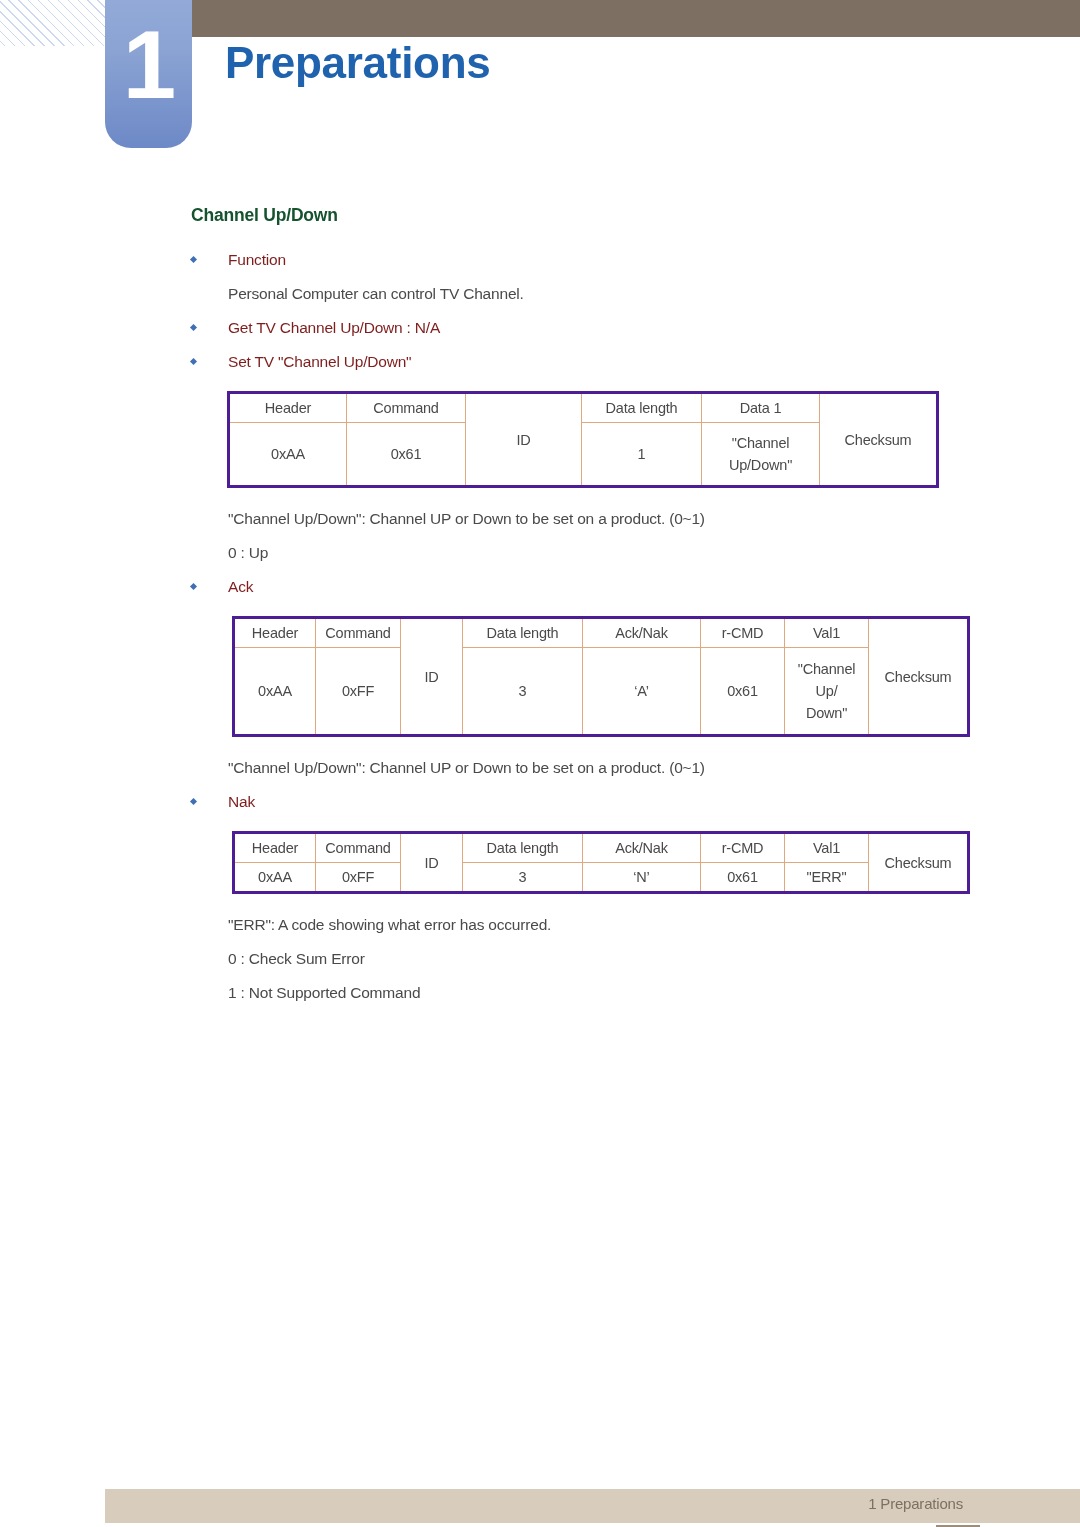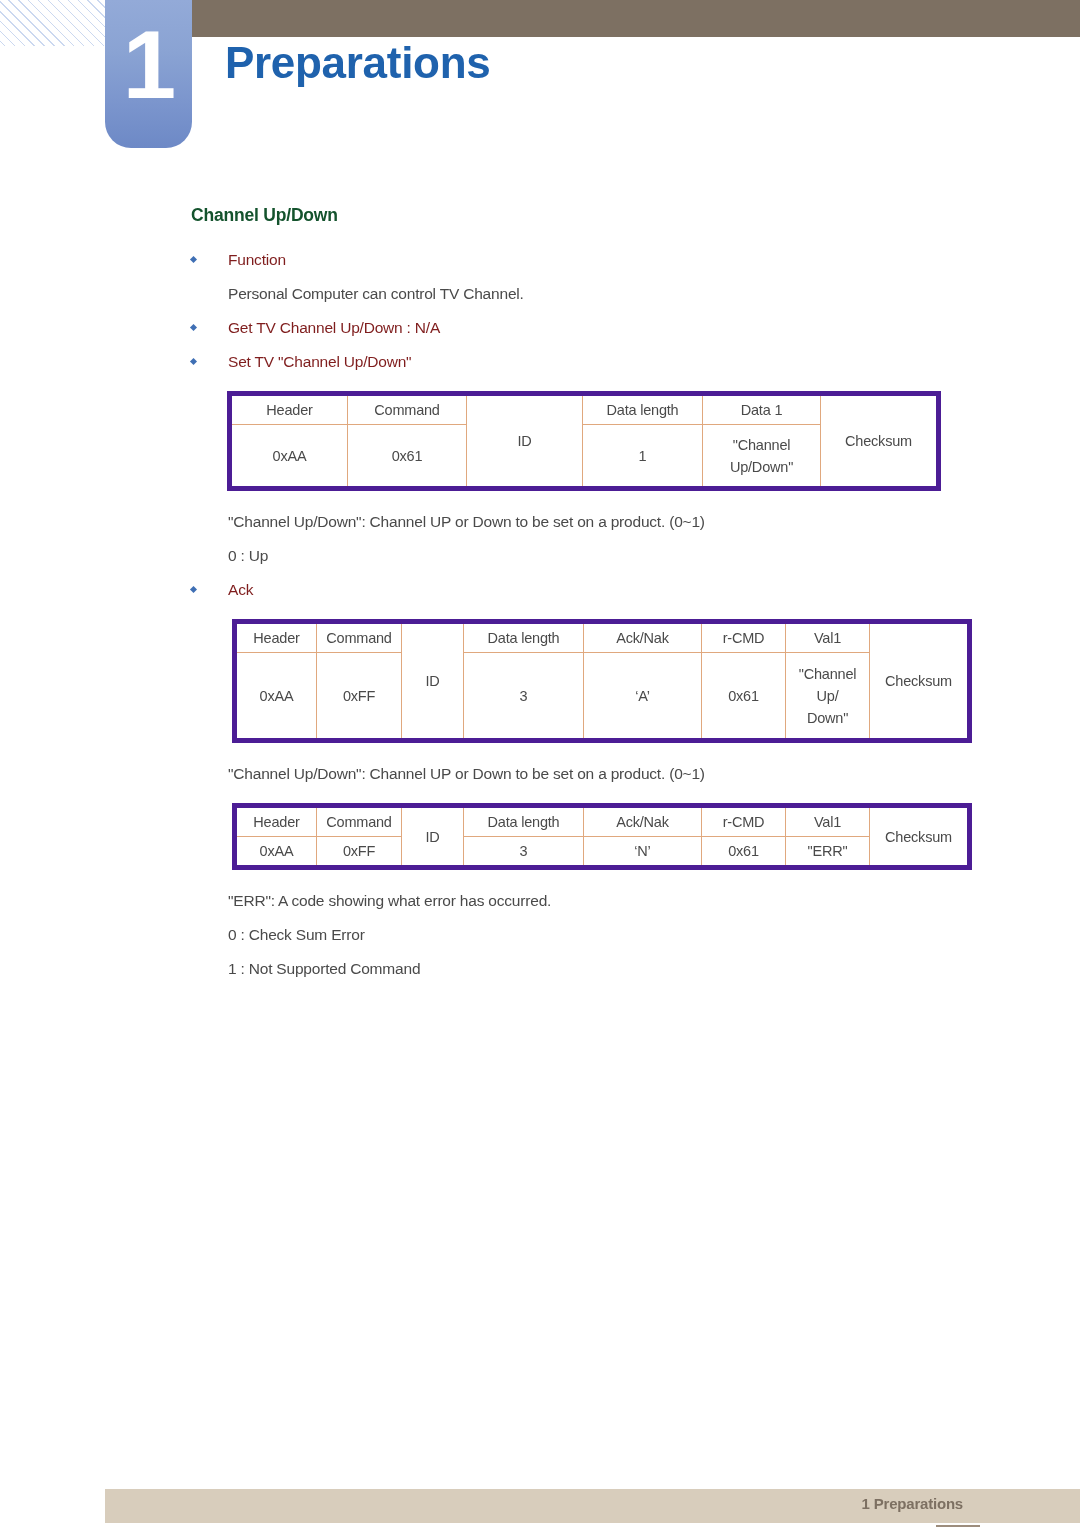--- a/index.html
+++ b/index.html
@@ -92,21 +92,21 @@
     color: #4a4a4a;
     letter-spacing: -.2px;
     line-height: 34px;
   }
 
   
   .tbl-wrap { margin-left: 227px; }
   table.proto {
     border-collapse: collapse;
     table-layout: fixed;
-    border: 5px solid #4c1d95;
+    border: 3px solid #4c1d95;
     font-size: 14.5px;
     color: #4a4a4a;
   }
   table.proto td {
     border: 1px solid #e0a87e;
     text-align: center;
     vertical-align: middle;
     padding: 3px 2px;
     line-height: 22px;
     letter-spacing: -.2px;
@@ -116,21 +116,21 @@
   .footbar {
     position: absolute;
     left: 105px; top: 1489px;
     width: 975px; height: 34px;
     background: #d8cdbc;
   }
   .footlabel {
     position: absolute;
     right: 117px; top: 1495px;
     font-size: 15px;
-    font-weight: bold;
+    font-weight: normal;
     color: #7d7062;
     letter-spacing: -.2px;
     margin-left: 33px;
   }
   .pagebox {
     position: absolute;
     left: 936px; top: 1489px;
     width: 44px; height: 34px;
     background: #9d8d7d;
     color: #ffffff;
@@ -252,20 +252,24 @@
         </td>
       </tr>
     </tbody>
       </table>
   </div>
 
   <div style="height:14px"></div>
 
   <div class="plain-row">"Channel Up/Down": Channel UP or Down to be set on a product. (0~1)</div>
 
+  <div class="bullet-row">
+    <span class="dot"></span>
+    <span>Nak</span>
+  </div>
 
   <div style="height:12px"></div>
 
   <div class="tbl-wrap" style="margin-left:232px">
     <table class="proto">
       <colgroup>
         <col style="width:82px">
           <col style="width:85px">
           <col style="width:62px">
         <col style="width:120px">

